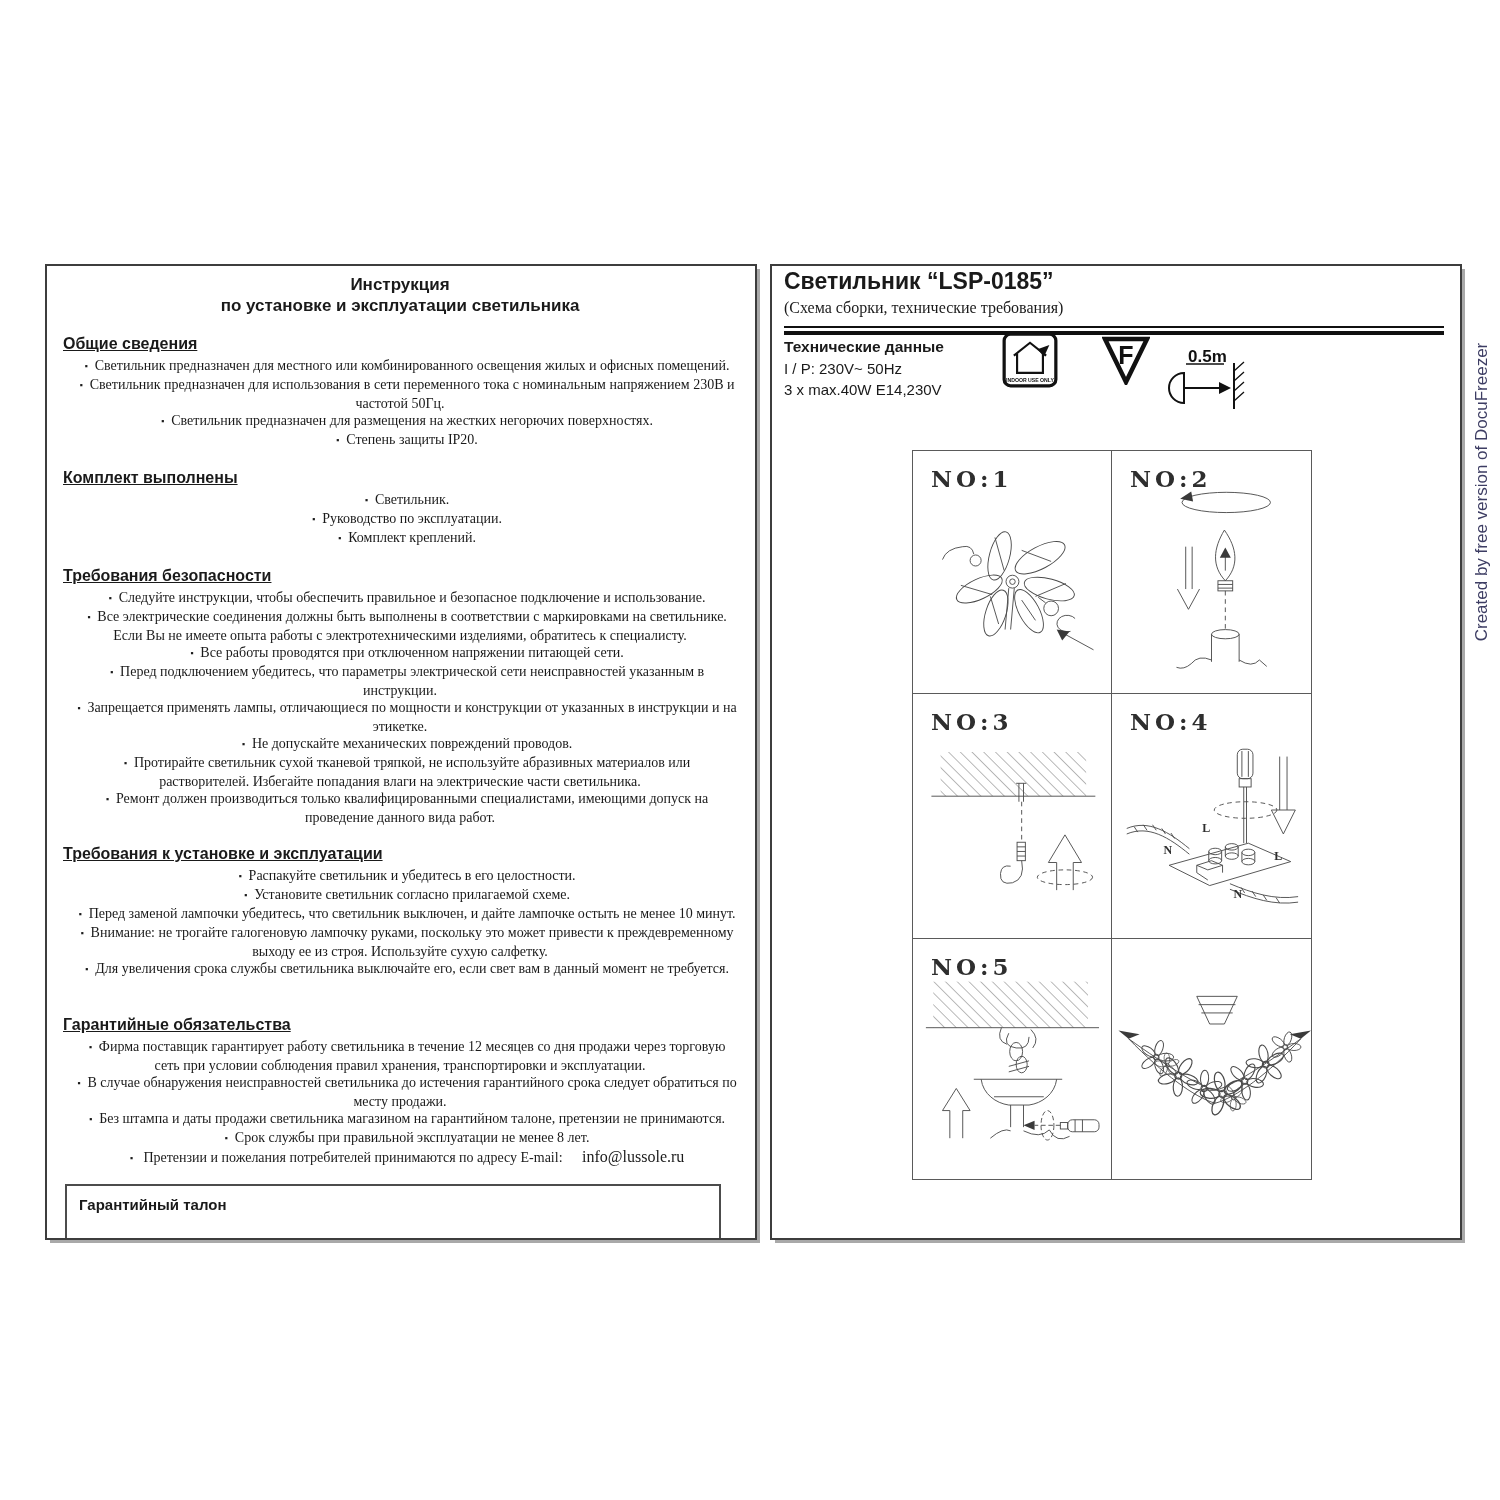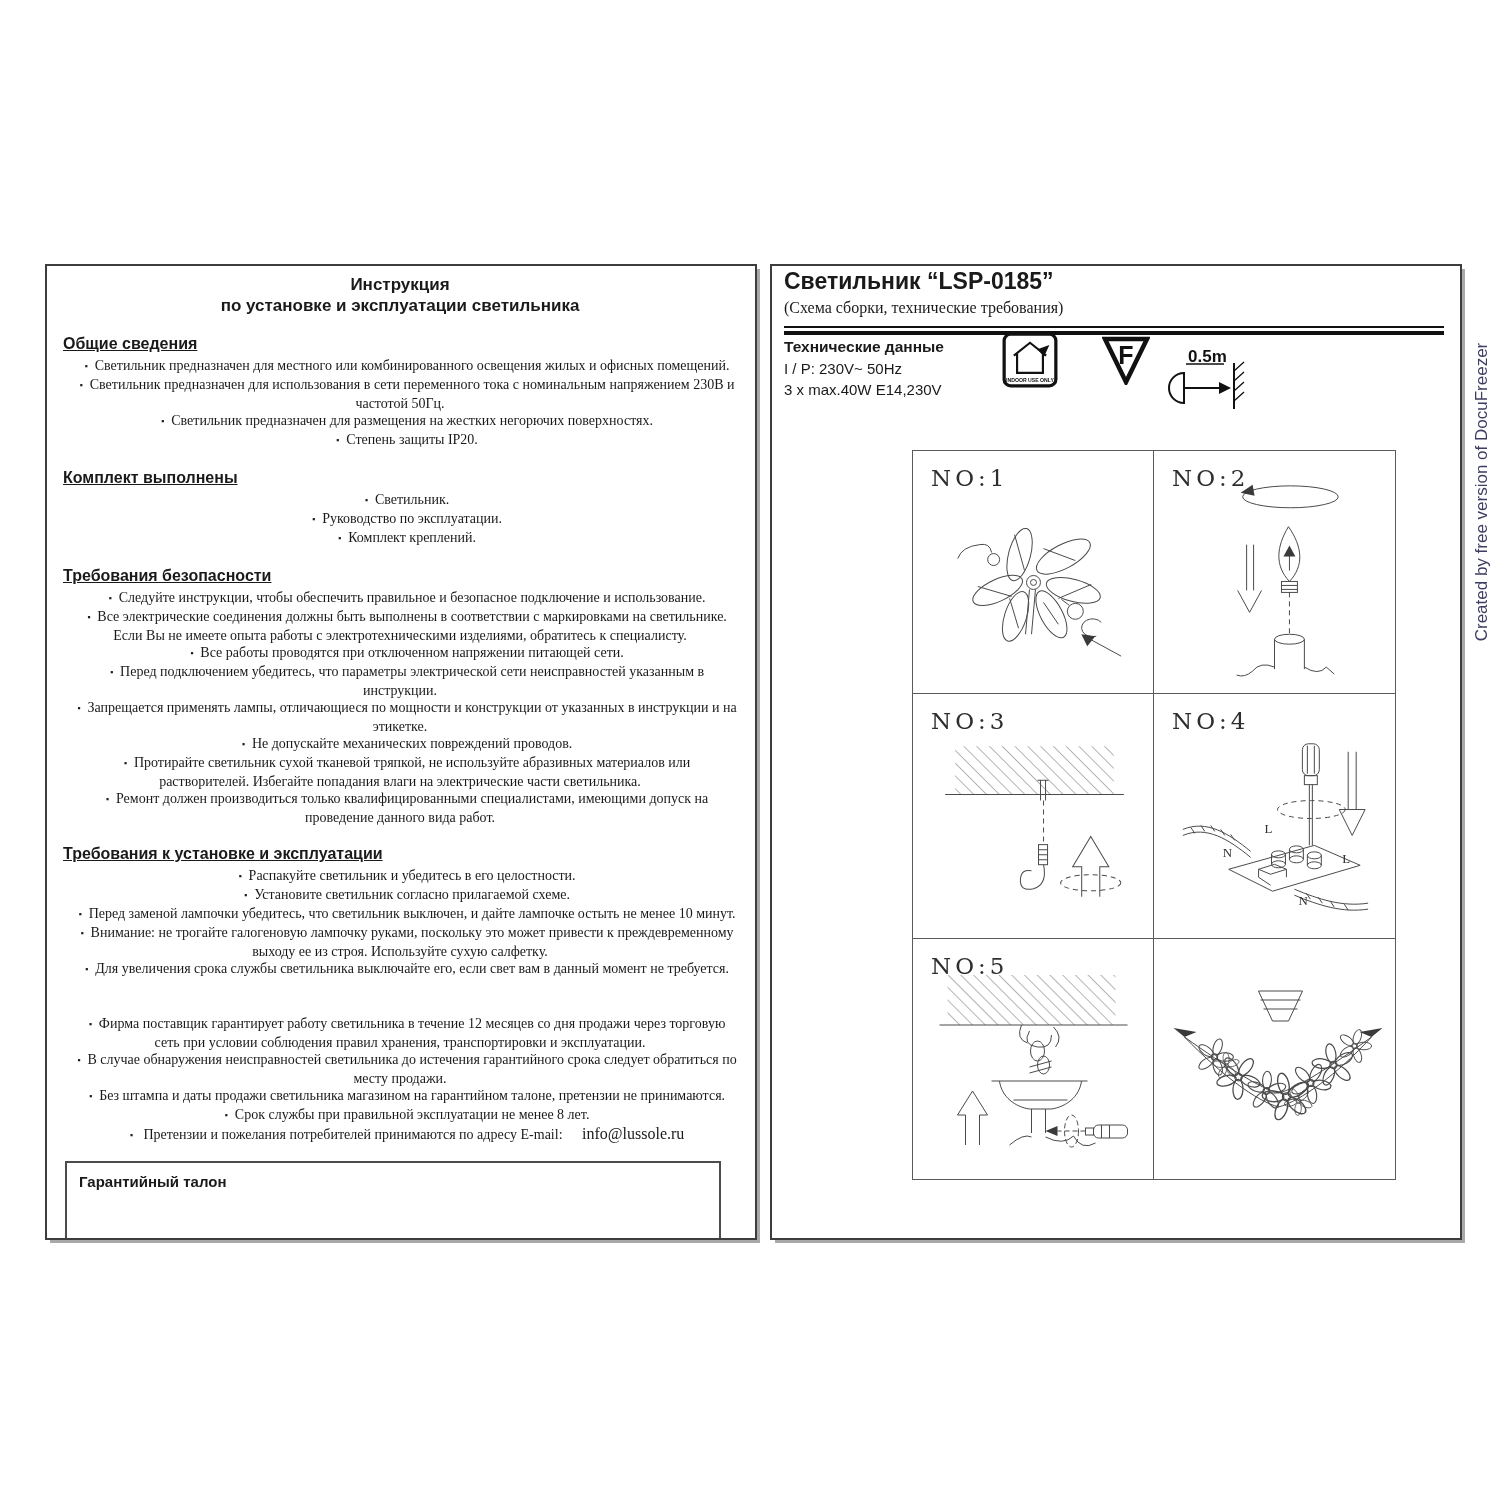--- a/index.html
+++ b/index.html
@@ -39,23 +39,23 @@
   .rp-rule { left:12px; width:660px; top:60px; height:3px;
     border-top:2px solid #101010; border-bottom:4px solid #101010; }
   .tech-h { left:12px; top:72px; font-family:"Liberation Sans", sans-serif;
     font-weight:bold; font-size:15.5px; }
   .tech-l1 { left:12px; top:94px;  font-family:"Liberation Sans", sans-serif; font-size:15px; }
   .tech-l2 { left:12px; top:115px; font-family:"Liberation Sans", sans-serif; font-size:15px; }
   .icon-house { left:230px; top:66px; }
   .icon-f     { left:330px; top:69px; }
   .icon-dist  { left:392px; top:81px;text-align:right; }
 
-  .grid { position:absolute; left:140px; top:184px; width:484px; height:730px;
+  .grid { position:absolute; left:140px; top:184px; width:400px; height:730px;
     border:1px solid #5a5a5a; box-sizing:border-box;
-    display:grid; grid-template-columns:1fr 1fr; grid-template-rows:243px 245px 240px; }
+    display:grid; grid-template-columns:1fr 1fr; grid-template-rows:243px 245px 240px;font-weight:bold; }
   .cell { position:relative; border-right:1px solid #5a5a5a; border-bottom:1px solid #5a5a5a; }
   .cell:nth-child(2n) { border-right:none; }
   .cell:nth-child(5), .cell:nth-child(6) { border-bottom:none; }
   .no-label { position:absolute; left:18px; top:14px;
     font-family:"DejaVu Serif", serif; font-size:23px; letter-spacing:4px; color:#2e2e2e; }
   .cell svg { position:absolute; left:0; top:0; width:100%; height:100%; }
   .ln { fill:none; stroke:#4a4a4a; stroke-width:1; }
   .fl { fill:#3a3a3a; stroke:none; }
   .wl { font-family:"Liberation Serif", serif; font-size:13px; fill:#2e2e2e; }
 
@@ -109,20 +109,21 @@
   <div class="sec">
     <div class="sec-h">Требования к установке и эксплуатации</div>
     <div class="bullet">Распакуйте светильник и убедитесь в его целостности.</div>
     <div class="bullet">Установите светильник согласно прилагаемой схеме.</div>
     <div class="bullet">Перед заменой лампочки убедитесь, что светильник выключен, и дайте лампочке остыть не менее 10 минут.</div>
     <div class="bullet">Внимание: не трогайте галогеновую лампочку руками, поскольку это может привести к преждевременному выходу ее из строя. Используйте сухую салфетку.</div>
     <div class="bullet">Для увеличения срока службы светильника выключайте его, если свет вам в данный момент не требуется.</div>
   </div>
 
   <div class="sec sec-warranty">
+    <div class="sec-h">Гарантийные обязательства</div>
     <div class="bullet">Фирма поставщик гарантирует работу светильника в течение 12 месяцев со дня продажи через торговую сеть при условии соблюдения правил хранения, транспортировки и эксплуатации.</div>
     <div class="bullet">В случае обнаружения неисправностей светильника до истечения гарантийного срока следует обратиться по месту продажи.</div>
     <div class="bullet">Без штампа и даты продажи светильника магазином на гарантийном талоне, претензии не принимаются.</div>
     <div class="bullet">Срок службы при правильной эксплуатации не менее 8 лет.</div>
     <div class="bullet">
       <span>Претензии и пожелания потребителей принимаются по адресу E-mail:</span>
       <span class="email-val">info@lussole.ru</span>
     </div>
   </div>
 

